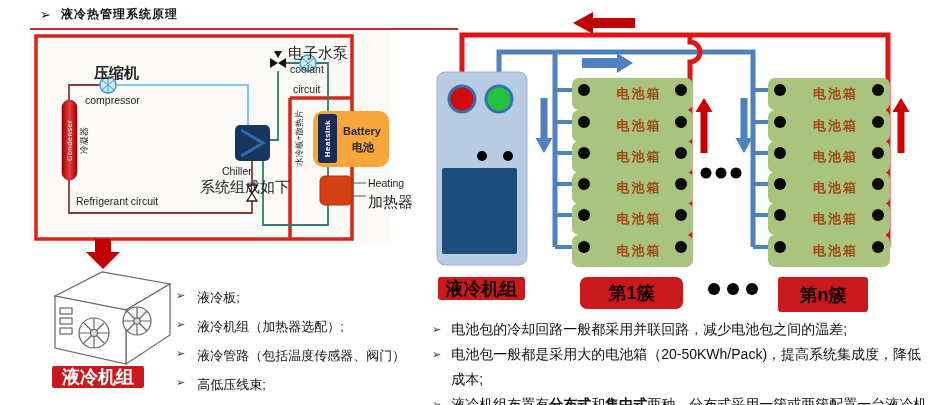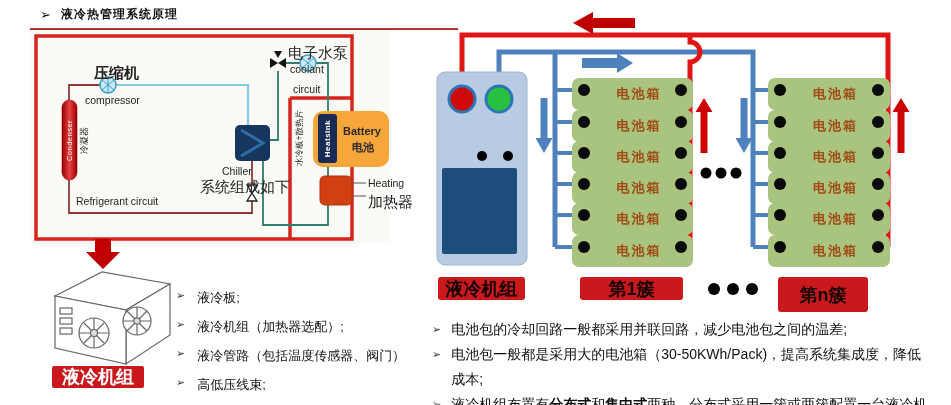--- a/index.html
+++ b/index.html
@@ -38,21 +38,21 @@
 
   
   #right-diagram{left:430px;top:5px;width:521px;height:302px;}
   #right-diagram svg{position:absolute;left:0;top:0;}
   .bbox{position:absolute;width:108px;height:32px;background:#a9c47f;border-radius:7px;
         display:flex;align-items:center;justify-content:center;padding-left:13px;}
   .bbox .txt{font-size:13px;font-weight:bold;color:#a04a14;letter-spacing:2px;}
   .dot{position:absolute;width:12px;height:12px;border-radius:50%;background:#0a0a0a;top:6px;}
   .dot.l{left:6px;} .dot.r{right:6px;}
   #r-unit-label{left:8px;top:272px;width:87px;height:23px;color:#140000;}
-  #cluster1-label{left:150px;top:272px;width:103px;height:23px;color:#140000;}
+  #cluster1-label{left:150px;top:272px;width:103px;height:32px;color:#140000;border-radius:7px;}
   #clustern-label{left:348px;top:272px;width:90px;height:35px;color:#140000;}
 
   
   #notes{left:432px;top:315px;width:516px;}
   .note-row{position:absolute;display:flex;gap:10px;font-size:14px;color:#111;line-height:25px;}
   .note-row .blt{font-size:11px;color:#333;line-height:25px;}
   .bold-seg{font-weight:bold;}
 </style>
 </head>
 <body>
@@ -295,21 +295,21 @@
     <div class="redlabel" id="clustern-label">第n簇</div>
   </div>
 
   <div class="abs" id="notes">
     <div class="note-row" style="left:0;top:2px;">
       <span class="blt">➢</span>
       <span>电池包的冷却回路一般都采用并联回路，减少电池包之间的温差;</span>
     </div>
     <div class="note-row" style="left:0;top:27px;">
       <span class="blt">➢</span>
-      <span><span>电池包一般都是采用大的电池箱（30-50KWh/Pack)，提高系统集成度，降低</span><br><span>成本;</span></span>
+      <span><span>电池包一般都是采用大的电池箱（20-50KWh/Pack)，提高系统集成度，降低</span><br><span>成本;</span></span>
     </div>
     <div class="note-row" style="left:0;top:77px;">
       <span class="blt">➢</span>
       <span><span>液冷机组布置有</span><span class="bold-seg">分布式</span><span>和</span><span class="bold-seg">集中式</span><span>两种，分布式采用一簇或两簇配置一台液冷机</span></span>
     </div>
   </div>
 
 </div>
 
 </body></html>

